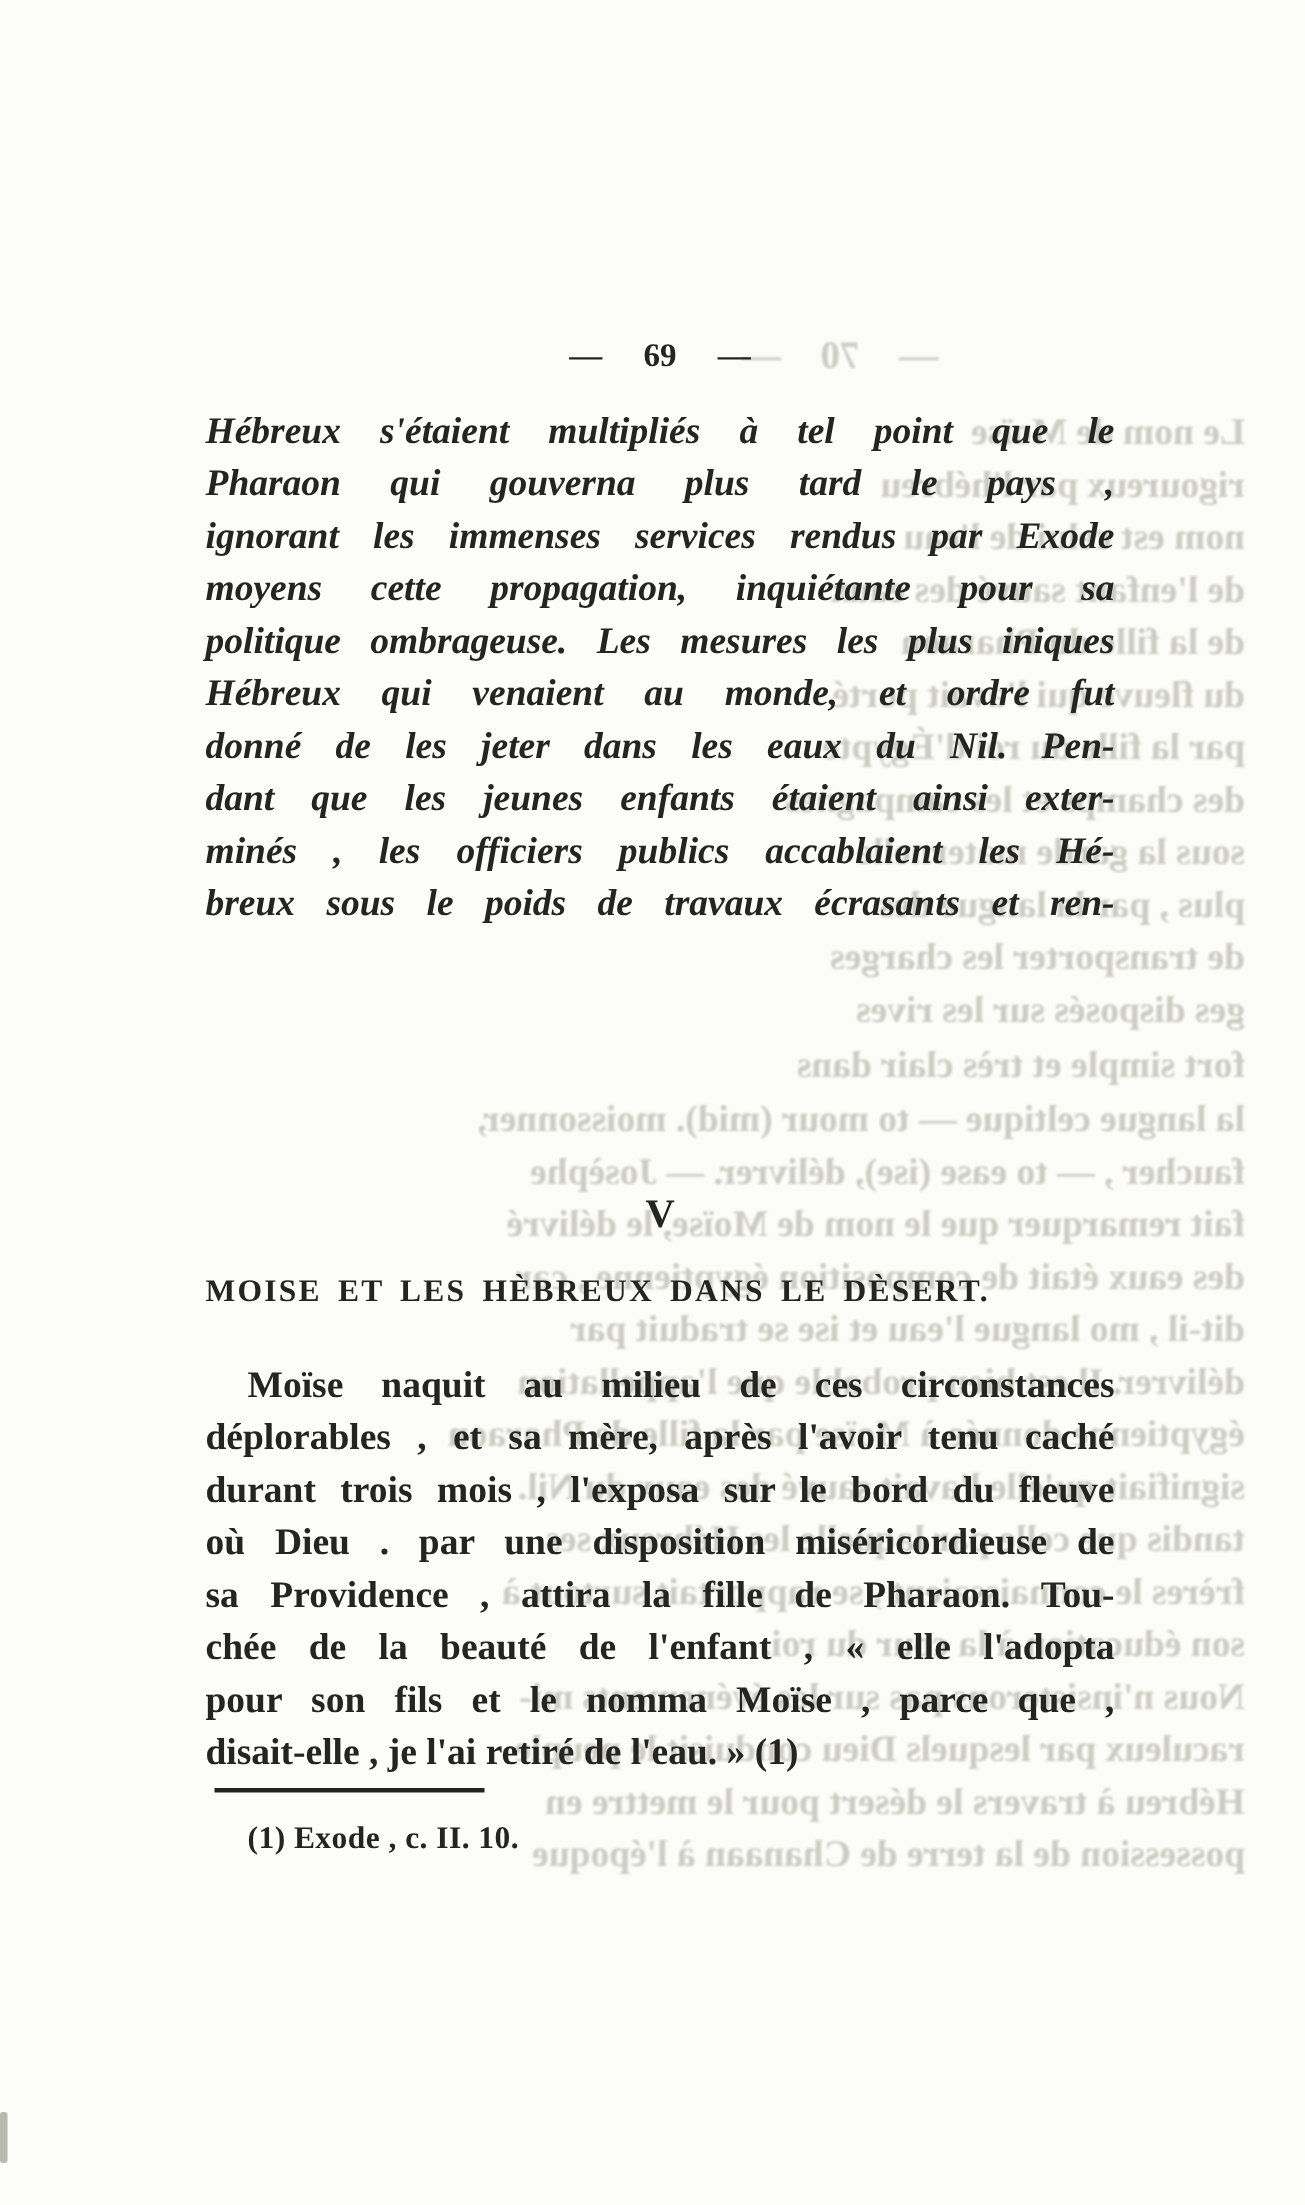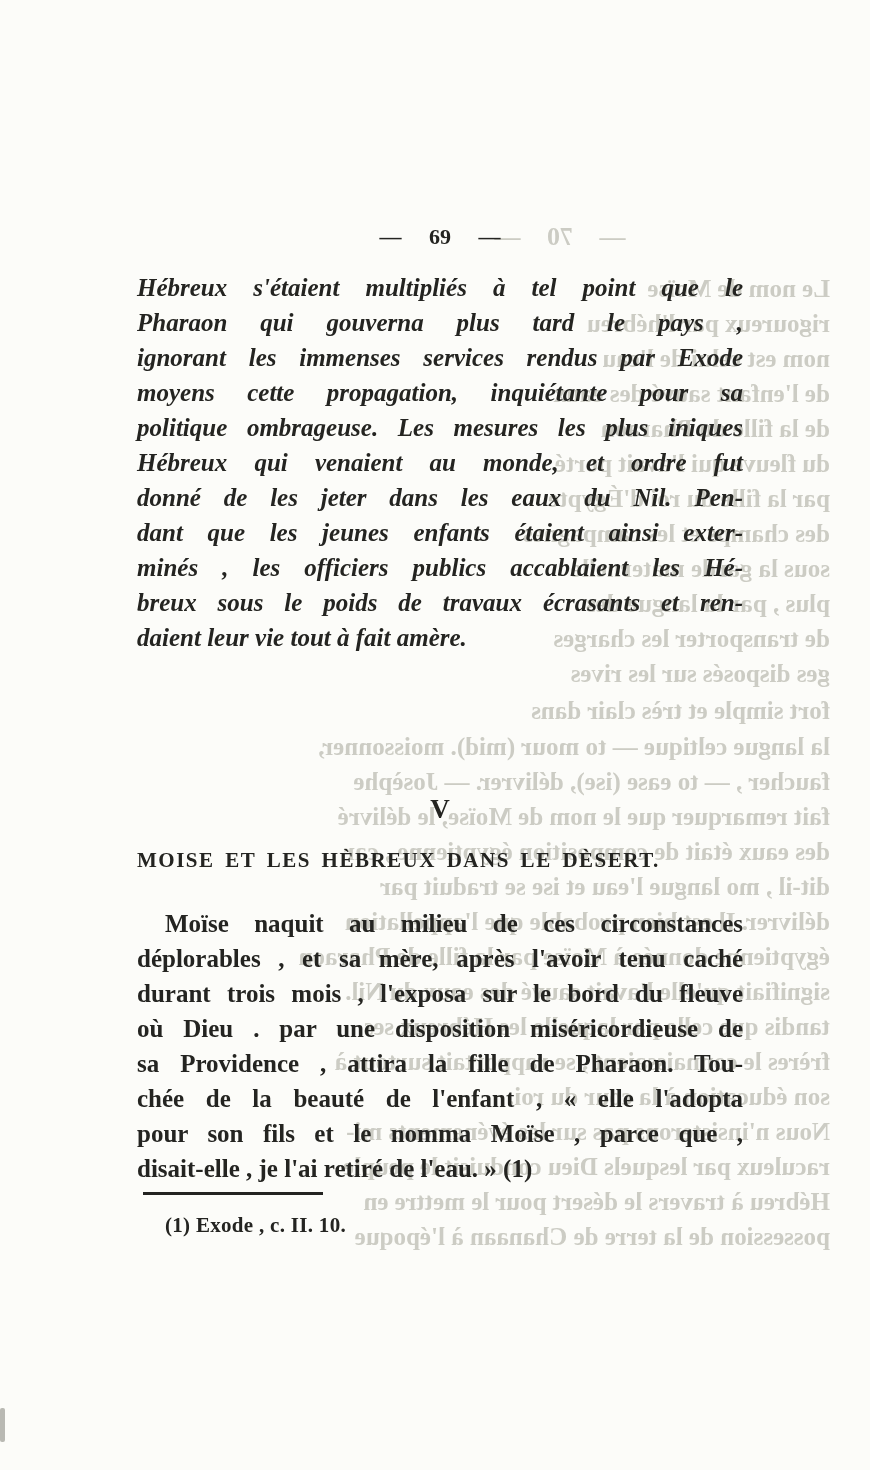--- a/index.html
+++ b/index.html
@@ -106,21 +106,20 @@
         <div class="line">Hébreux  s'étaient  multipliés  à  tel point  que  le</div>
         <div class="line">Pharaon  qui  gouverna  plus  tard  le  pays ,</div>
         <div class="line">ignorant les immenses services rendus par Exode</div>
         <div class="line">moyens  cette  propagation,  inquiétante  pour  sa</div>
         <div class="line">politique ombrageuse. Les mesures les plus iniques</div>
         <div class="line">Hébreux  qui  venaient  au  monde,  et  ordre  fut</div>
         <div class="line">donné  de  les  jeter  dans  les  eaux  du  Nil.  Pen-</div>
         <div class="line">dant  que  les  jeunes  enfants  étaient  ainsi  exter-</div>
         <div class="line">minés ,  les  officiers  publics  accablaient  les  Hé-</div>
         <div class="line">breux  sous  le  poids  de  travaux  écrasants  et  ren-</div>
-        <div class="line last">daient  leur  vie  tout  à  fait  amère.</div>
       </div>
 
     <div class="sec-numeral">V</div>
 
     <div class="sec-title">MOISE ET LES HÈBREUX DANS LE DÈSERT.</div>
 
     <div class="para para2">
         <div class="line indent">Moïse  naquit  au  milieu  de  ces  circonstances</div>
         <div class="line">déplorables ,  et  sa  mère,  après  l'avoir  tenu  caché</div>
         <div class="line">durant  trois  mois ,  l'exposa  sur  le  bord  du  fleuve</div>

